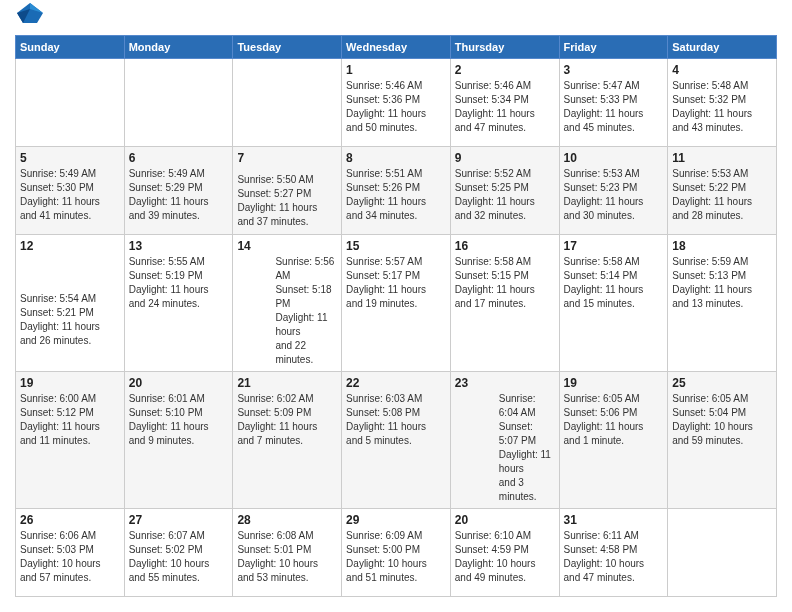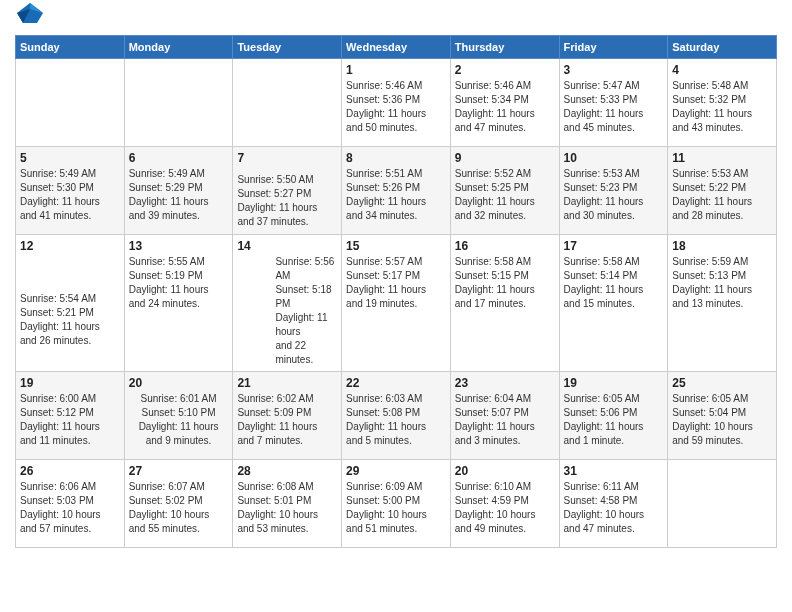--- a/index.html
+++ b/index.html
@@ -254,42 +254,42 @@
         <tr>
           <td>
             <div class="day-number">19</div>
             <div class="day-info" style="white-space: pre-line;">Sunrise: 6:00 AM
 Sunset: 5:12 PM
 Daylight: 11 hours
 and 11 minutes.</div>
           </td>
           <td>
             <div class="day-number">20</div>
-            <div class="day-info" style="white-space: pre-line; text-align: center;">Sunrise: 6:01 AM
+            <div class="day-info" style="white-space: pre-line;">Sunrise: 6:01 AM
 Sunset: 5:10 PM
 Daylight: 11 hours
 and 9 minutes.</div>
           </td>
           <td>
             <div class="day-number">21</div>
             <div class="day-info" style="white-space: pre-line;">Sunrise: 6:02 AM
 Sunset: 5:09 PM
 Daylight: 11 hours
 and 7 minutes.</div>
           </td>
           <td>
             <div class="day-number">22</div>
             <div class="day-info" style="white-space: pre-line;">Sunrise: 6:03 AM
 Sunset: 5:08 PM
 Daylight: 11 hours
 and 5 minutes.</div>
           </td>
           <td>
             <div class="day-number">23</div>
-            <div class="day-info" style="white-space: pre-line;">Sunrise: 6:04 AM
+            <div class="day-info" style="white-space: pre-line; margin-left: 44px;">Sunrise: 6:04 AM
 Sunset: 5:07 PM
 Daylight: 11 hours
 and 3 minutes.</div>
           </td>
           <td>
             <div class="day-number">19</div>
             <div class="day-info" style="white-space: pre-line;">Sunrise: 6:05 AM
 Sunset: 5:06 PM
 Daylight: 11 hours
 and 1 minute.</div>

